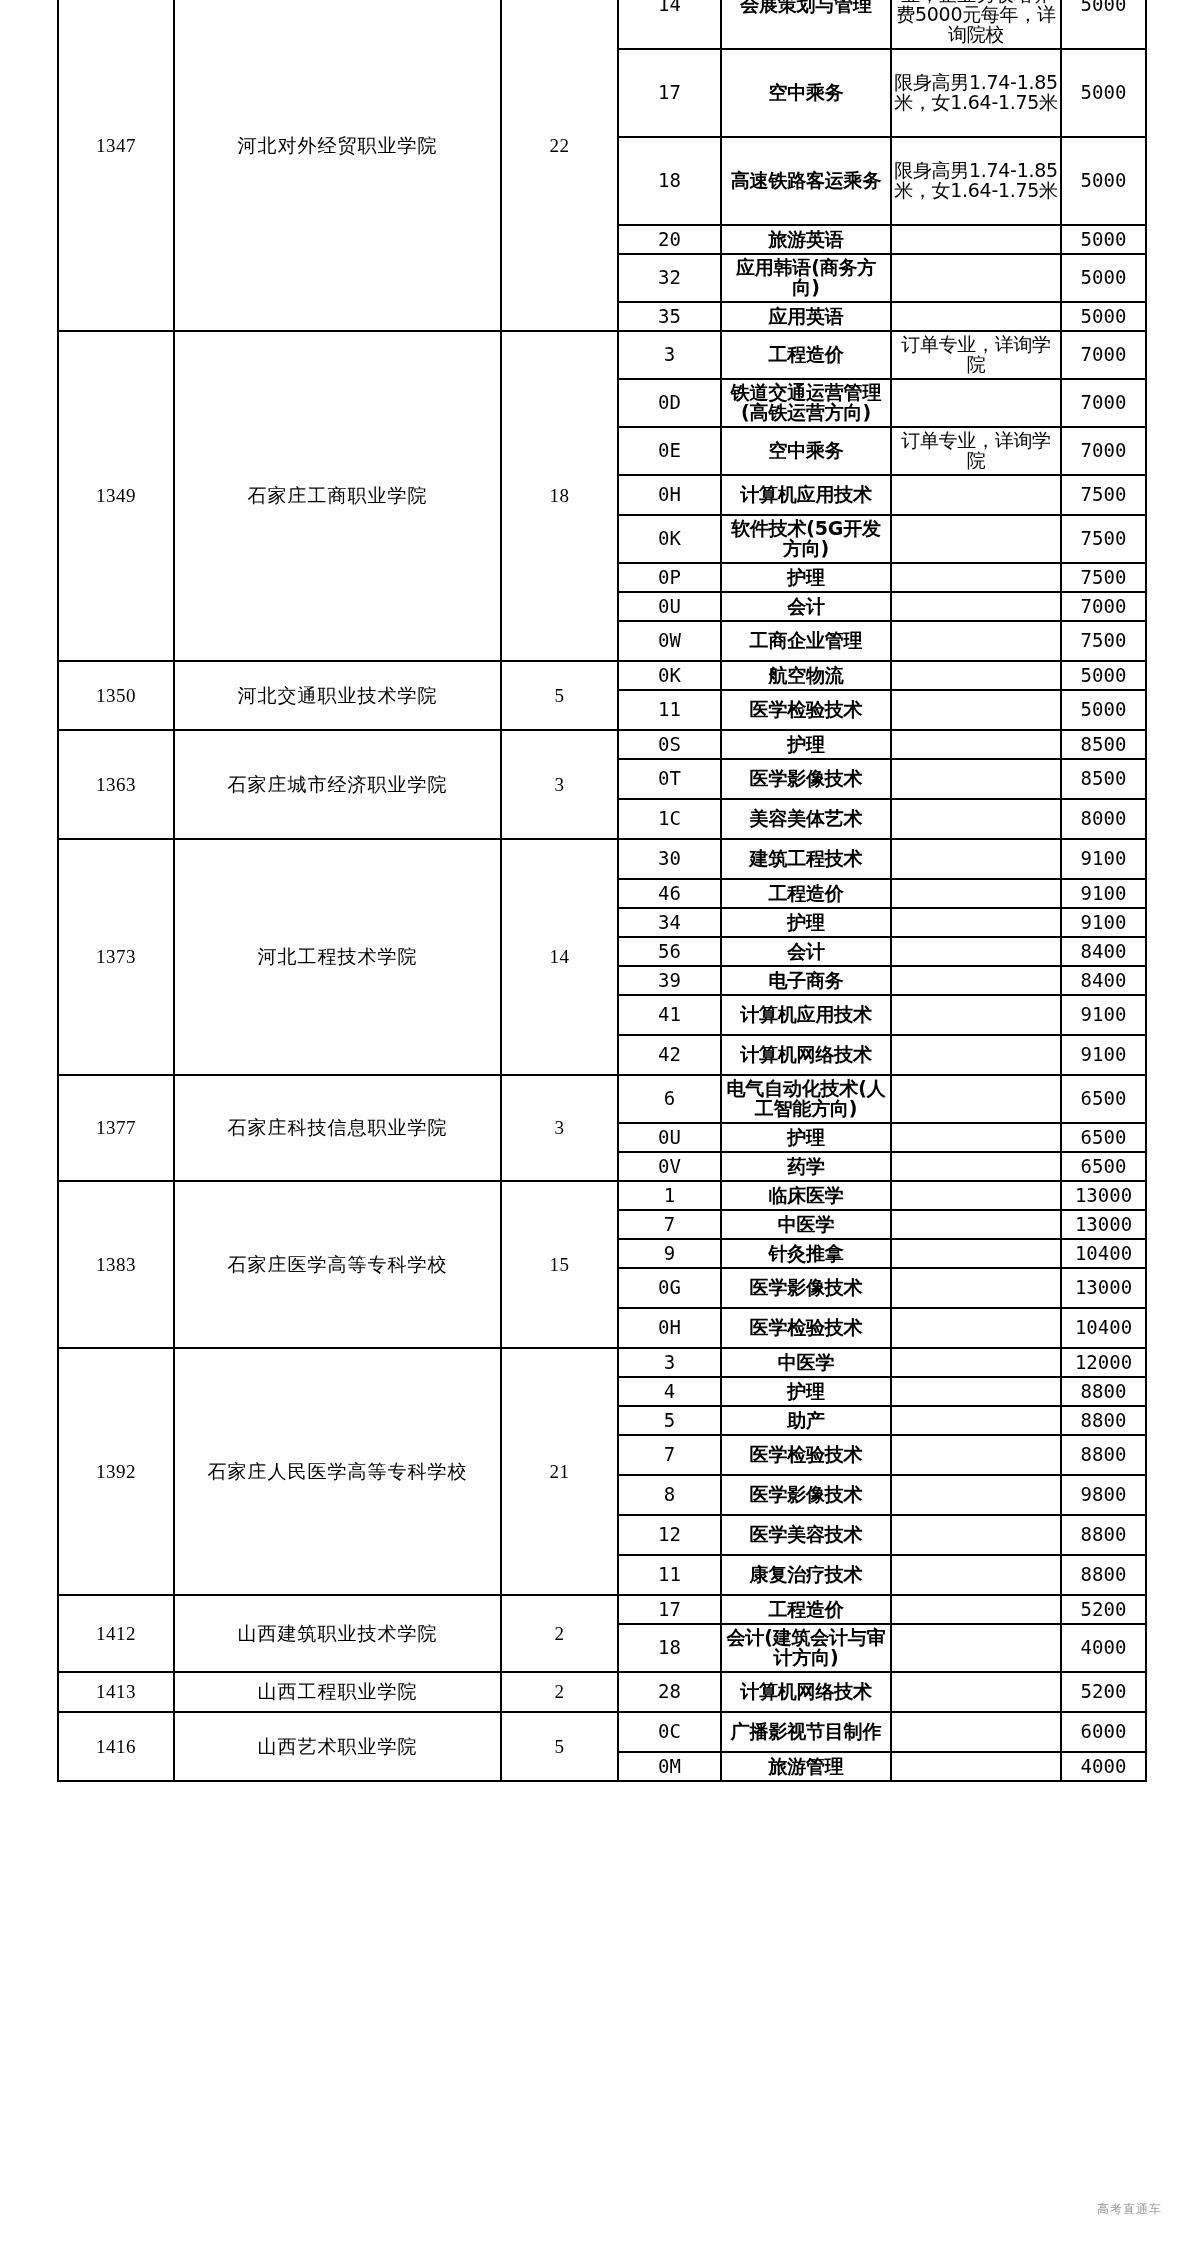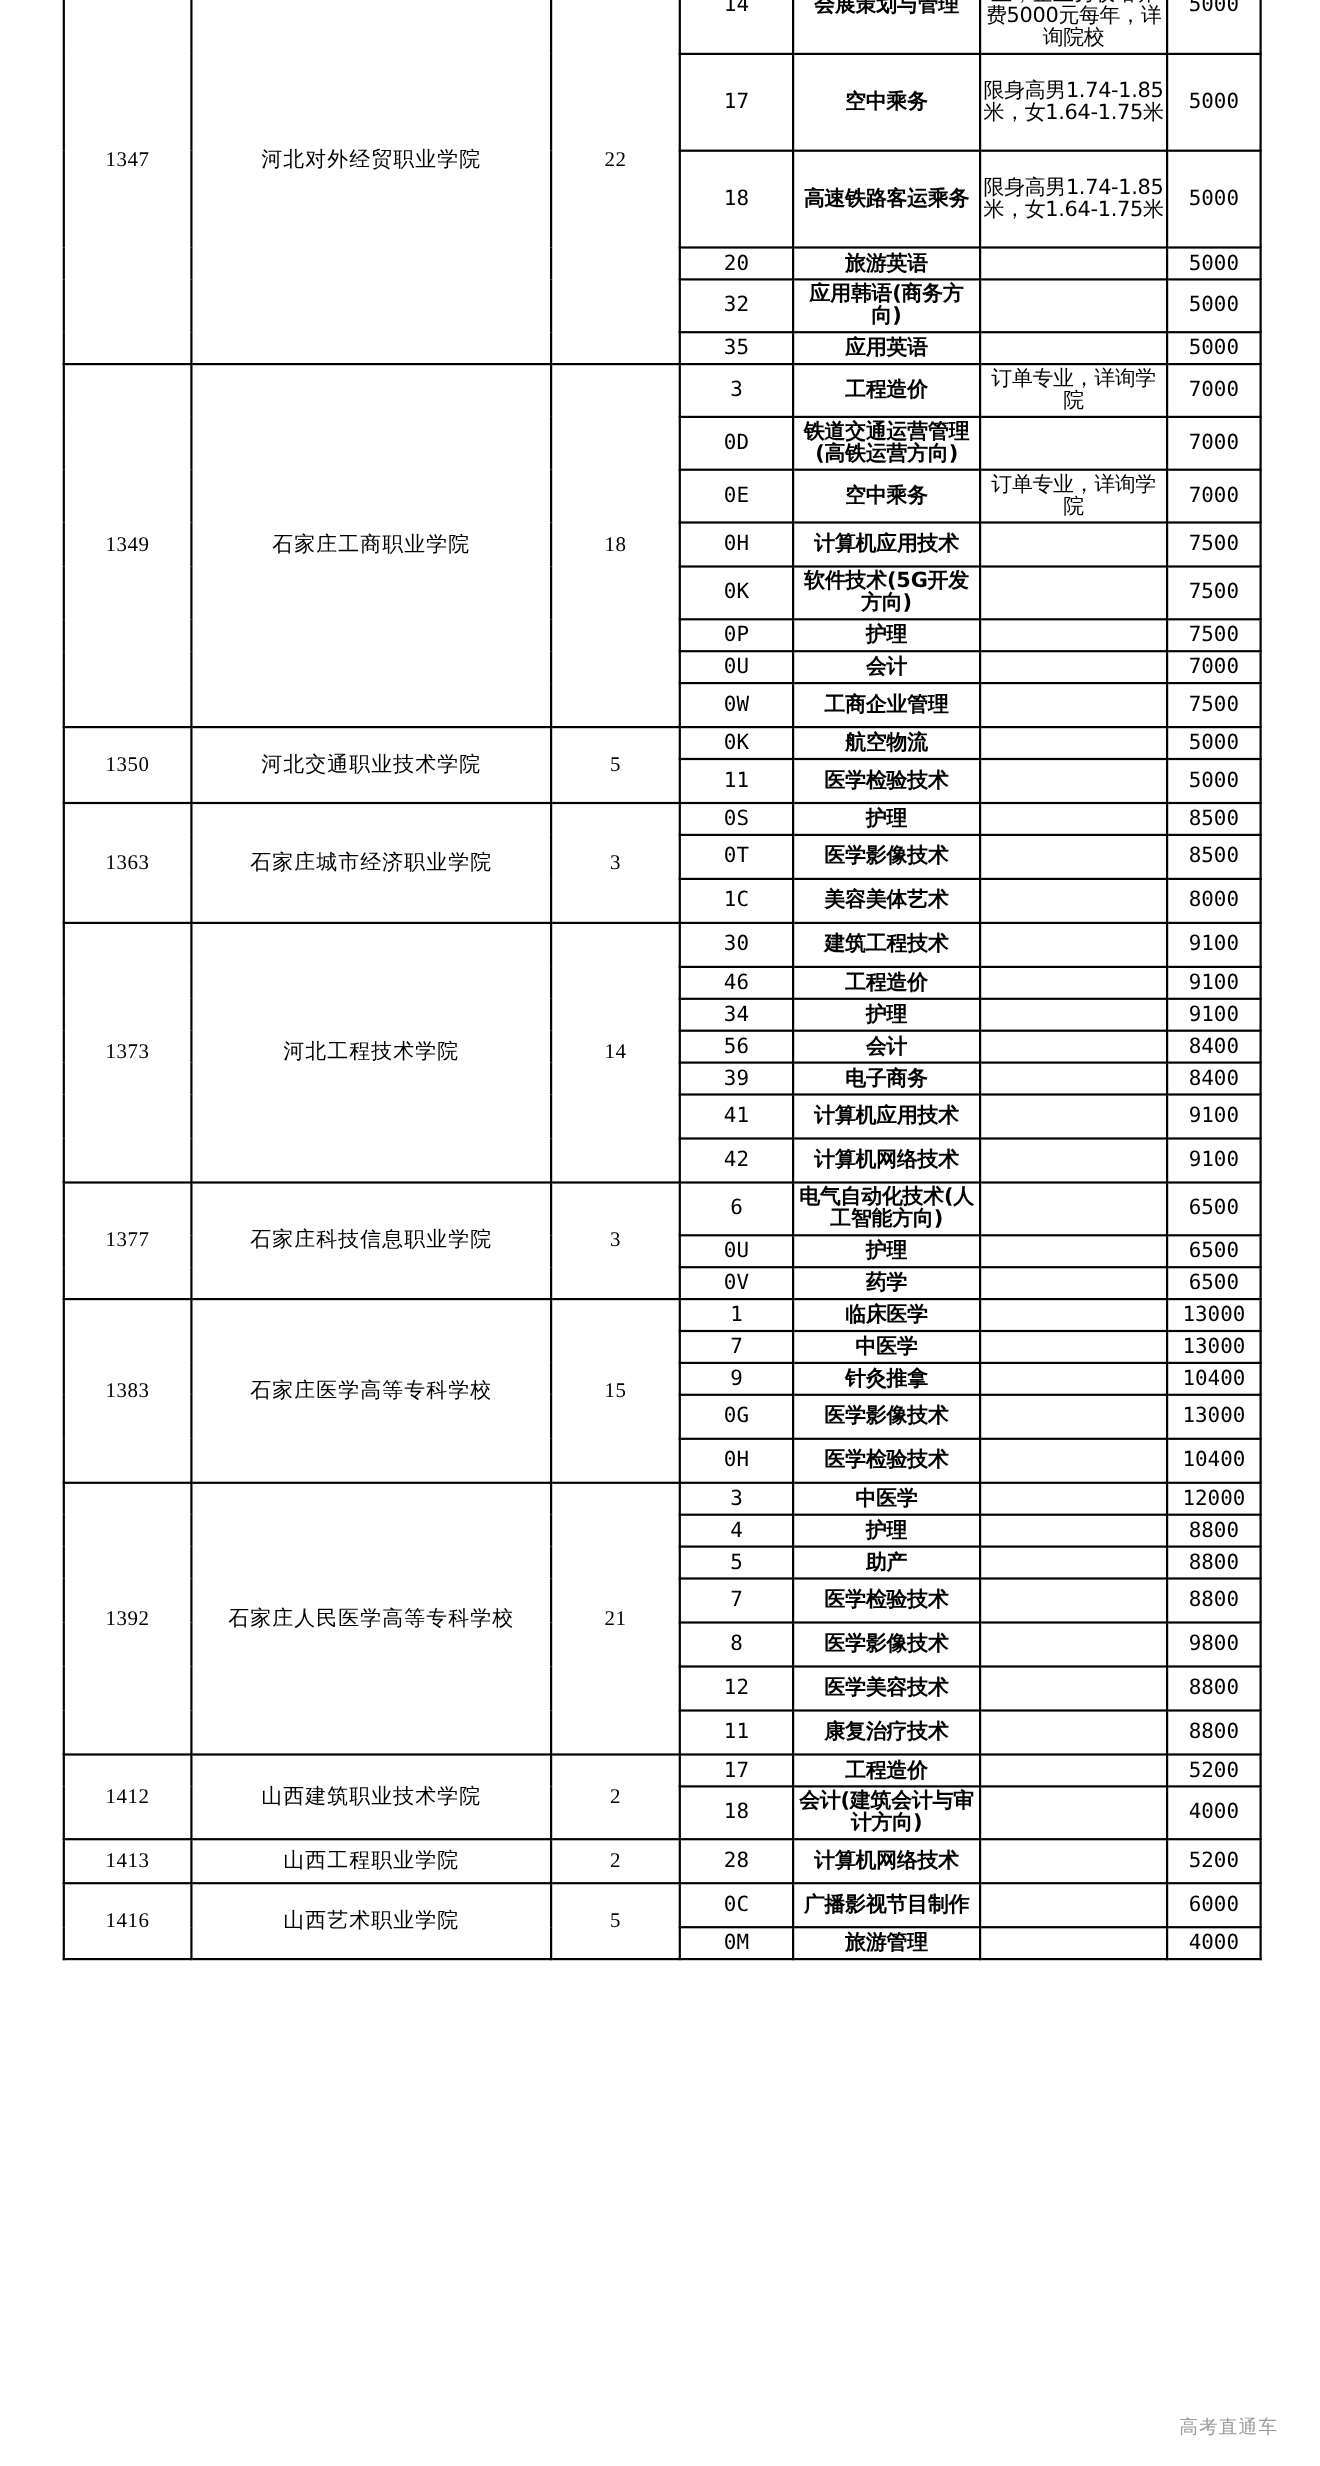--- a/index.html
+++ b/index.html
@@ -84,21 +84,21 @@
   tr.r-h1  { height: 29px; }
   tr.r-h2  { height: 40px; }
   tr.r-h3  { height: 48px; }
   tr.r-h4  { height: 88px; }
 
   #watermark {
     position: absolute;
     right: 38px;
     bottom: 24px;
     font-family: "DejaVu Sans", "Liberation Sans", sans-serif;
-    font-size: 17px;
+    font-size: 12px;
     color: #9b9b9b;
     letter-spacing: 1px;
     user-select: none;
   }
 </style>
 </head>
 <body>
 
 <div id="sheet">
   <table class="grid">

